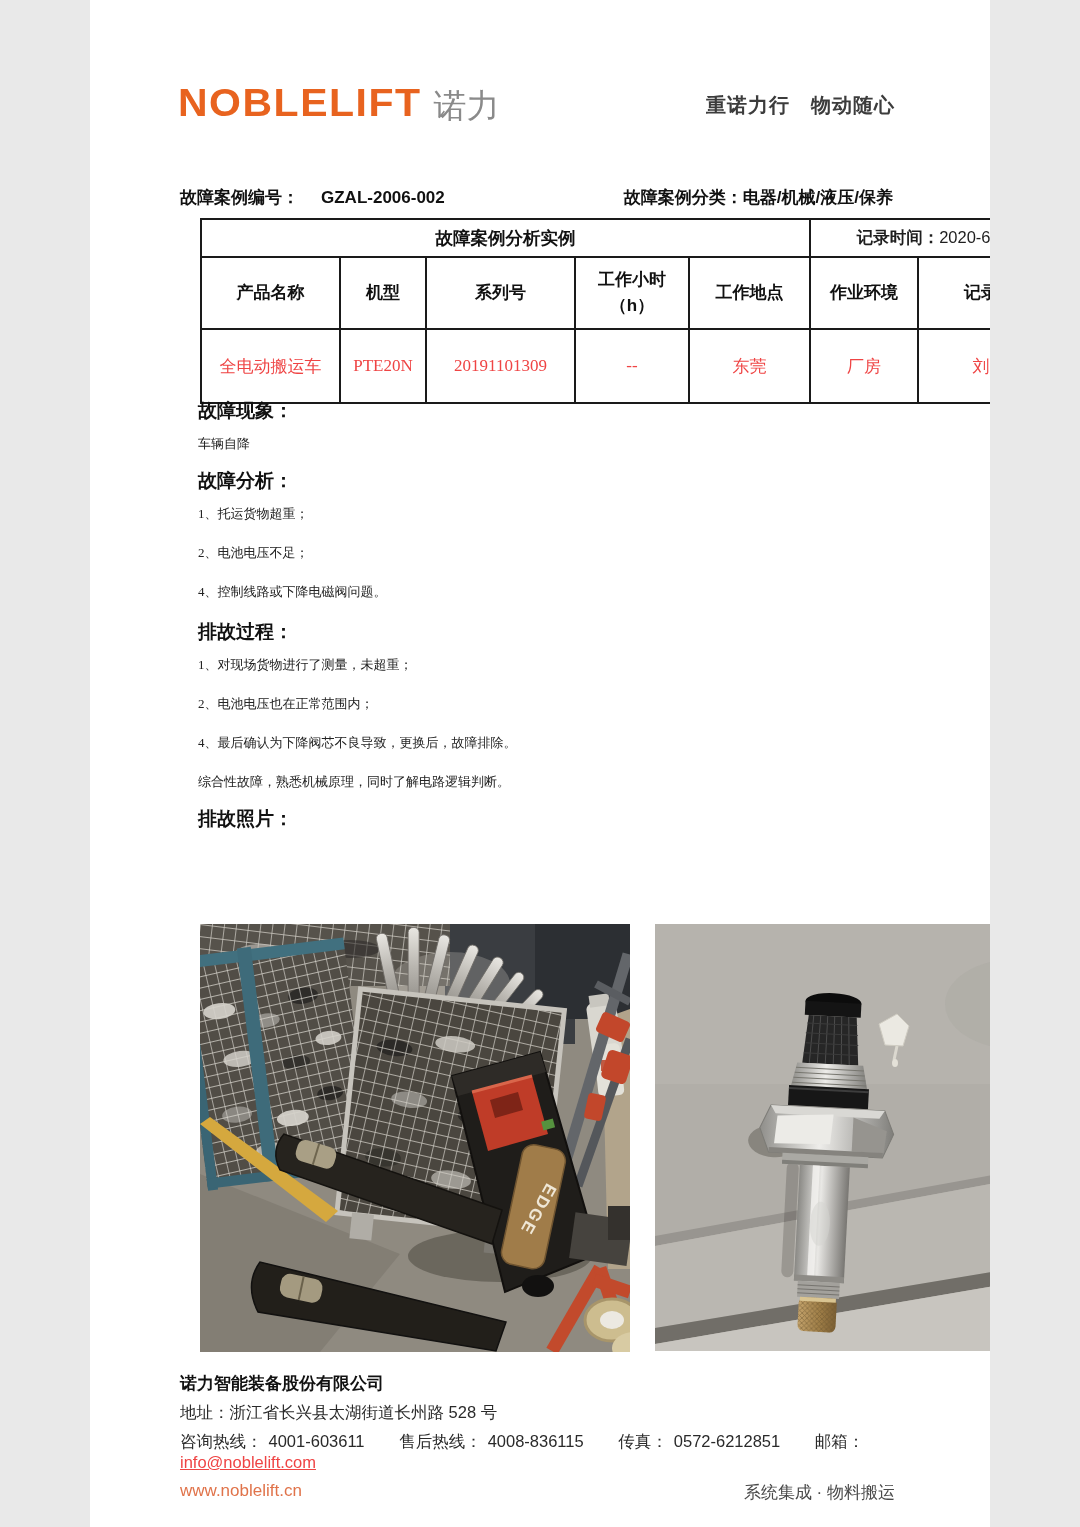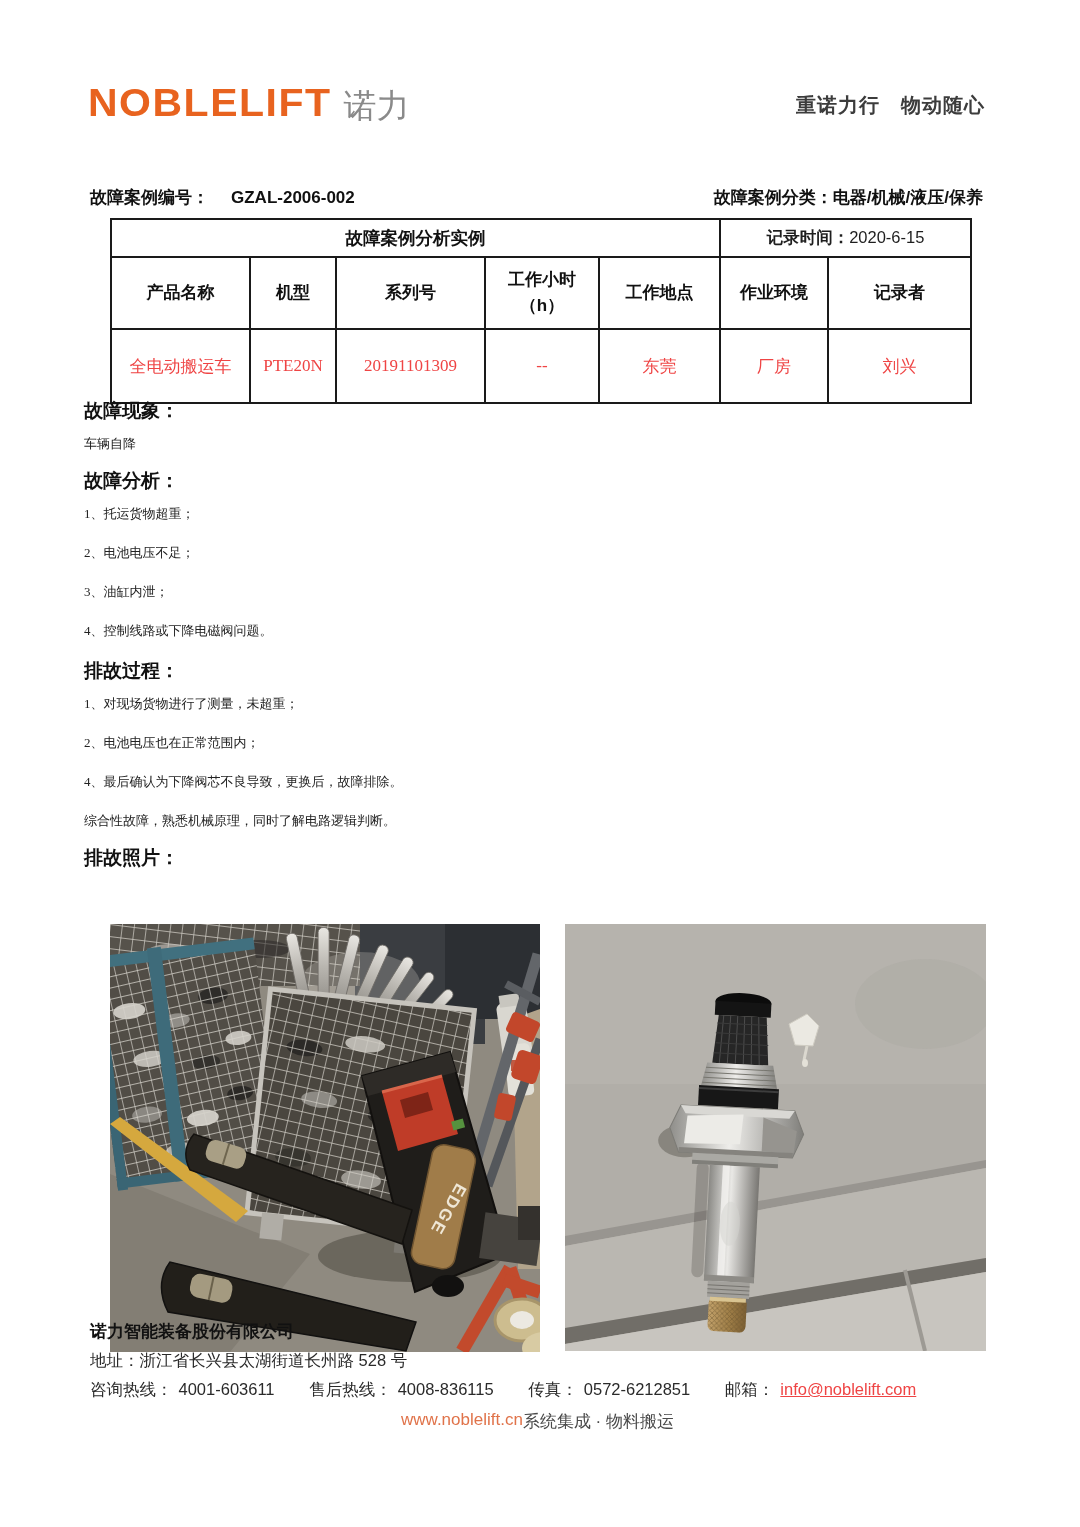--- a/index.html
+++ b/index.html
@@ -1,17 +1,17 @@
 <!DOCTYPE html>
 <html><head>
 <meta charset="utf-8">
 <style>
   html,body{margin:0;padding:0;background:#e9e9e9;}
   .page{
-    width:1080px;height:1527px;background:#ffffff;position:relative;
+    width:900px;height:1527px;background:#ffffff;position:relative;
     margin:0 auto;font-family:"Liberation Sans",sans-serif;color:#1e1e1e;
     overflow:hidden;
   }
   
   .topbar{position:absolute;top:80px;left:88px;right:95px;display:flex;justify-content:space-between;align-items:flex-start;}
   .logo{display:flex;align-items:baseline;}
   .logo-en{font-size:41px;font-weight:bold;color:#E8631F;letter-spacing:1.5px;transform:scaleY(.96);}
   .logo-cn{font-size:33px;color:#8A8A8A;margin-left:12px;font-weight:400;}
   .slogan{font-size:20px;font-weight:bold;color:#3c3c3c;margin-top:12px;letter-spacing:1px;}
   
@@ -19,35 +19,35 @@
   .case-num{margin-left:22px;}
   
   table.info{position:absolute;top:218px;left:110px;width:860px;border-collapse:collapse;table-layout:fixed;}
   table.info td,table.info th{border:2px solid #1a1a1a;text-align:center;vertical-align:middle;padding:0 9px;}
   .tbl-title{font-size:17.5px;font-weight:bold;height:36px;color:#111;}
   .tbl-time{font-size:16.5px;}
   .tbl-time .b{font-weight:bold;}
   tr.head-row th{font-size:17px;font-weight:bold;height:70px;white-space:pre-line;line-height:26px;color:#111;}
   tr.data-row td{font-family:"Liberation Serif",serif;font-size:17px;height:72px;color:#ef4444;}
   
-  .content{position:absolute;top:398px;left:84px;right:95px;}
+  .content{position:absolute;top:398px;left:108px;right:95px;}
   .sec-title{font-size:19px;font-weight:bold;color:#111;line-height:26px;margin:0 0 8px 0;}
   .line{font-family:"Liberation Serif",serif;font-size:13px;line-height:24px;margin:0 0 12px 0;color:#222;}
   .items .line{margin-bottom:15px;}
   
   .photos{position:absolute;top:924px;left:110px;display:flex;gap:25px;}
   .photos svg{display:block;}
   
-  .footer{position:absolute;left:90px;right:95px;top:1320px;font-size:16.5px;color:#2a2a2a;}
+  .footer{position:absolute;left:90px;right:95px;top:1372px;font-size:16.5px;color:#2a2a2a;}
   .f-company{font-weight:bold;font-size:17px;color:#111;margin-bottom:7px;}
   .f-line{margin-bottom:7px;}
   .f-contacts span{margin-right:6px;}
   .f-gap{display:inline-block;width:18px;}
   .f-email{text-decoration:underline;color:#ef4444;}
-  .f-bottom{display:flex;justify-content:center;margin-top:9px;}
+  .f-bottom{display:flex;justify-content:space-between;margin-top:9px;}
   .f-web{color:#E0734A;font-size:17px;}
   .f-slogan{color:#4a4a4a;font-size:17px;}
 </style>
 </head>
 <body>
 
 <div class="page">
 
   <div class="topbar">
     <div class="logo">
@@ -106,21 +106,20 @@
     </table>
 
   <div class="content">
     <div class="sec-title">故障现象：</div>
     <div class="line">车辆自降</div>
 
     <div class="sec-title">故障分析：</div>
     <div class="items">
       <div class="line">1、托运货物超重；</div>
       <div class="line">2、电池电压不足；</div>
-      <div class="line">3、油缸内泄；</div>
       <div class="line">4、控制线路或下降电磁阀问题。</div>
     </div>
 
     <div class="sec-title">排故过程：</div>
     <div class="items">
       <div class="line">1、对现场货物进行了测量，未超重；</div>
       <div class="line">2、电池电压也在正常范围内；</div>
       <div class="line">4、最后确认为下降阀芯不良导致，更换后，故障排除。</div>
     </div>
 

